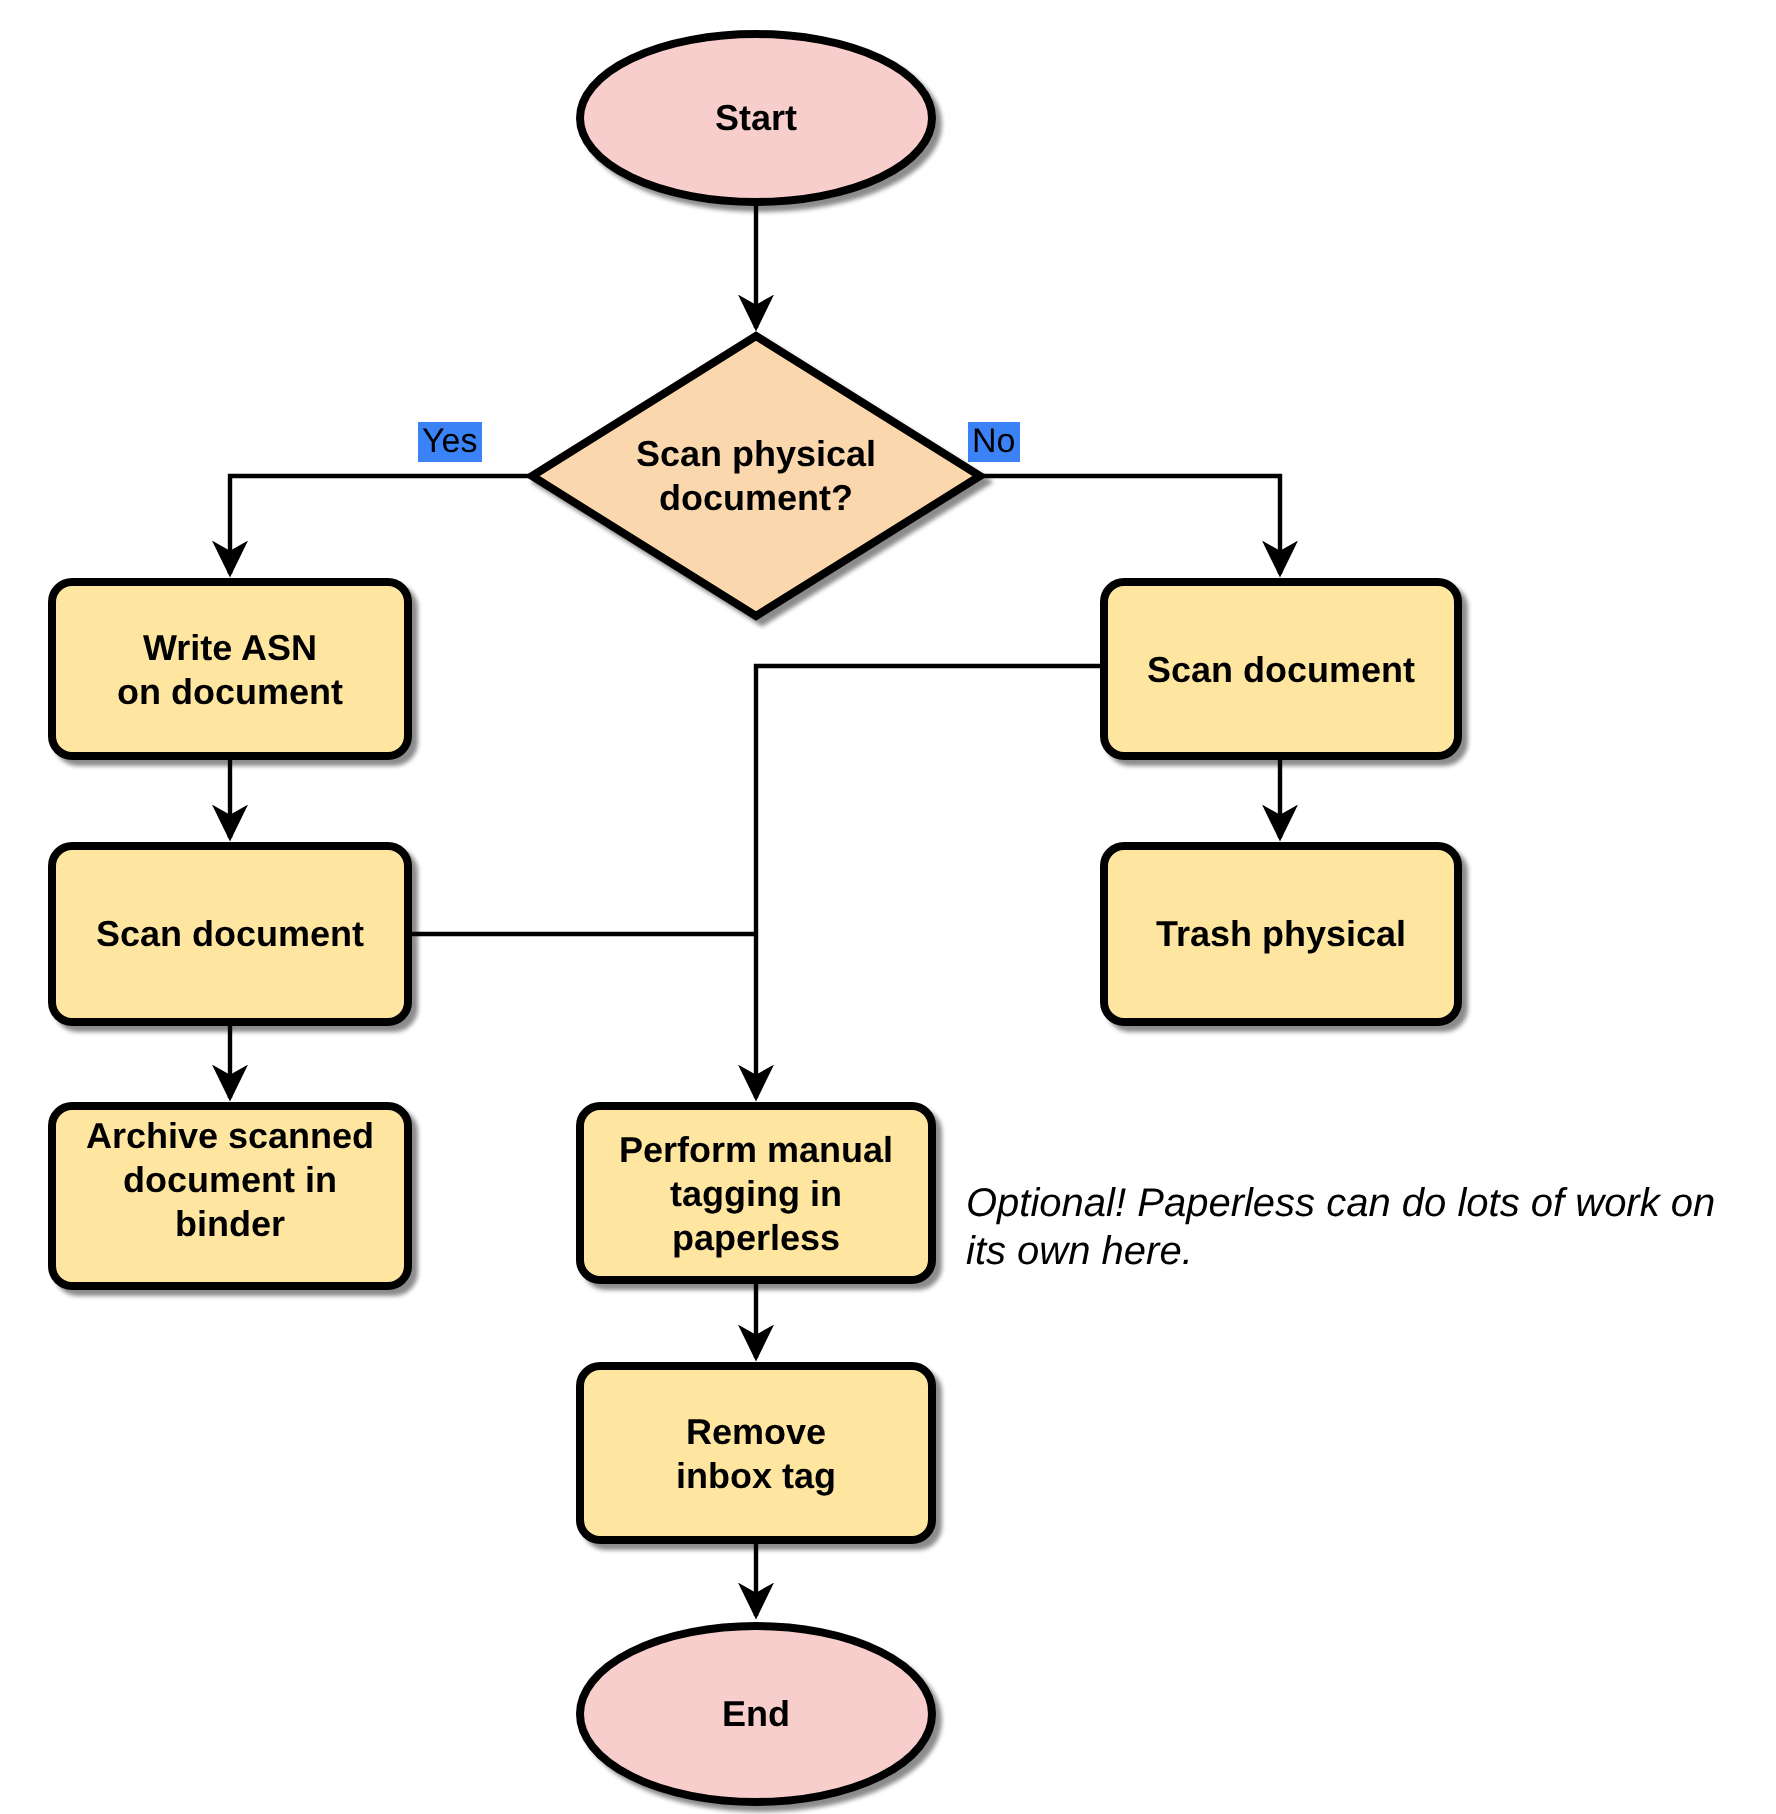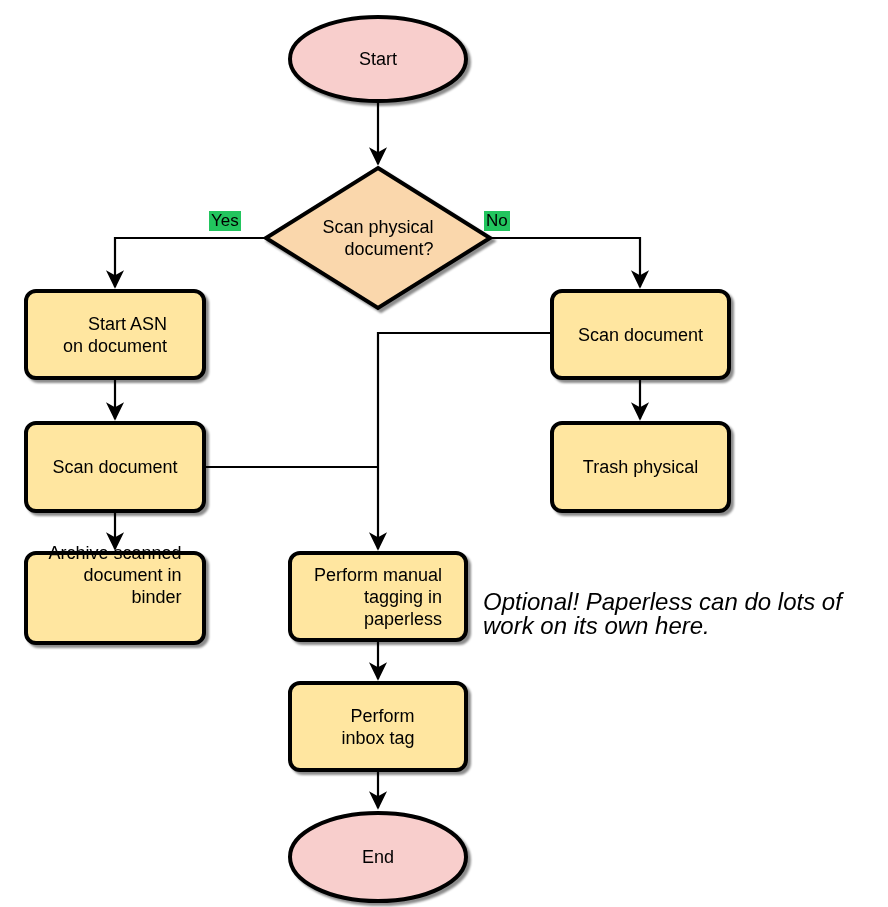--- a/index.html
+++ b/index.html
@@ -21,42 +21,43 @@
     left: 0;
     top: 0;
     width: 888px;
     height: 907px;
   }
   .node-label {
     position: absolute;
     display: flex;
     align-items: center;
     justify-content: center;
-    text-align: right;
+    text-align: center;
     font-family: "Liberation Sans", sans-serif;
     font-size: 18px;
     line-height: 22px;
     color: #000000;
     pointer-events: none;
     white-space: pre-line;
+    font-weight: bold;
   }
   .edge-label {
     position: absolute;
     font-family: "Liberation Sans", sans-serif;
     font-size: 17px;
     line-height: 20px;
     color: #000000;
-    background: #22c55e;
+    background: #3b82f6;
     padding: 0 2px;
   }
   .note-text {
     position: absolute;
     font-family: "Liberation Sans", sans-serif;
     font-style: italic;
-    font-size: 24px;
+    font-size: 20px;
     line-height: 24px;
     color: #000000;
   }
 </style>
 </head>
 <body>
 
 <svg id="flow-canvas" viewBox="0 0 888 907" width="888" height="907" xmlns="http://www.w3.org/2000/svg">
 
   <defs>
@@ -113,38 +114,38 @@
 
     <ellipse cx="378" cy="857" rx="88" ry="44" fill="#f8cecc" stroke="#000000" stroke-width="4" filter="url(#softshadow)"></ellipse>
   </g>
 </svg>
 
 <div class="node-label" style="left:290px; top:17px; width:176px; height:84px;">Start</div>
 
 <div class="node-label" style="left:288px; top:196px; width:180px; height:84px;">Scan physical
 document?</div>
 
-<div class="node-label" style="left:26px; top:291px; width:178px; height:87px;">Start ASN
+<div class="node-label" style="left:26px; top:291px; width:178px; height:87px;">Write ASN
 on document</div>
 
 <div class="node-label" style="left:26px; top:423px; width:178px; height:88px;">Scan document</div>
 
-<div class="node-label" style="left:26px; top:530px; width:178px; height:90px;">Archive scanned
+<div class="node-label" style="left:26px; top:545px; width:178px; height:90px;">Archive scanned
 document in
 binder</div>
 
 <div class="node-label" style="left:552px; top:291px; width:177px; height:87px;">Scan document</div>
 
 <div class="node-label" style="left:552px; top:423px; width:177px; height:88px;">Trash physical</div>
 
 <div class="node-label" style="left:290px; top:553px; width:176px; height:87px;">Perform manual
 tagging in
 paperless</div>
 
-<div class="node-label" style="left:290px; top:683px; width:176px; height:87px;">Perform
+<div class="node-label" style="left:290px; top:683px; width:176px; height:87px;">Remove
 inbox tag</div>
 
 <div class="node-label" style="left:290px; top:813px; width:176px; height:88px;">End</div>
 
 <div class="edge-label" style="left:209px; top:211px;">Yes</div>
 
 <div class="edge-label" style="left:484px; top:211px;">No</div>
 
 <div class="note-text" style="left:483px; top:590px; width:400px;">
   <span>Optional! Paperless can do lots of work on</span>

